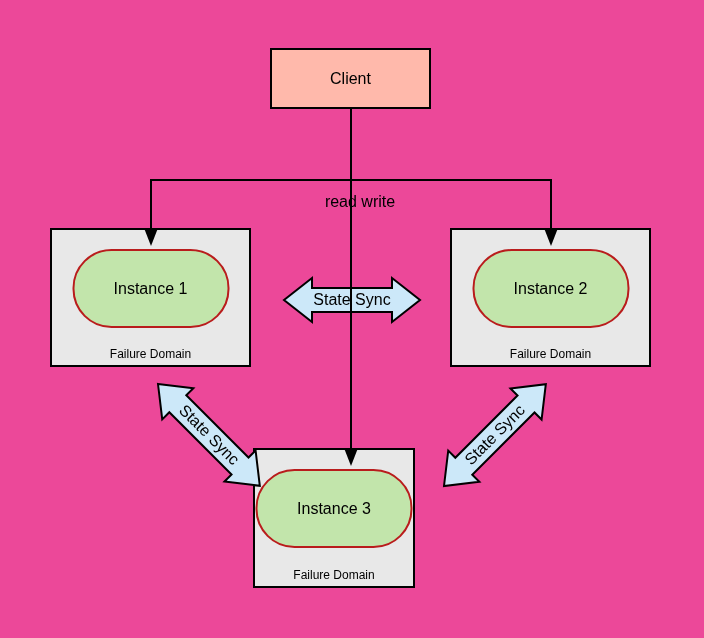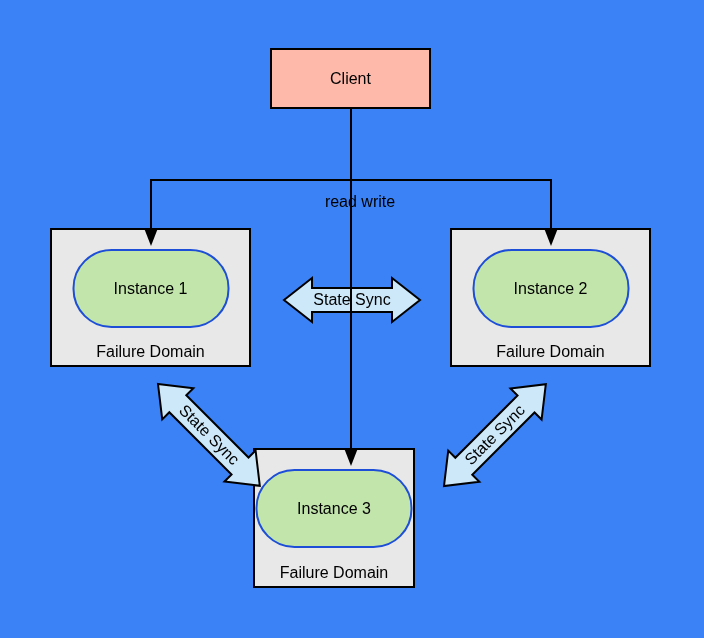--- a/index.html
+++ b/index.html
@@ -1,44 +1,44 @@
 <!DOCTYPE html>
 <html><head>
 <meta charset="utf-8">
 <style>
   html,body { margin:0; padding:0; background:#ffffff; }
   .canvas {
-    position:relative; width:704px; height:638px; background:#3b82f6;
+    position:relative; width:704px; height:638px; background:#ec4899;
     font-family:"Liberation Sans", sans-serif; color:#000; overflow:hidden;
   }
   .canvas * { box-sizing:border-box; }
 
   .node {
     position:absolute; border:2px solid #000;
     display:flex; align-items:center; justify-content:center;
   }
   .client {
     left:270px; top:48px; width:161px; height:61px;
     background:#ffb9ab; z-index:3; font-size:16px;
   }
   .domain {
     position:absolute; background:#e8e8e8; border:2px solid #000; z-index:1;
   }
   .domain-1 { left:50px;  top:228px; width:201px; height:139px; }
   .domain-2 { left:450px; top:228px; width:201px; height:139px;padding-left:12px; }
   .domain-3 { left:253px; top:448px; width:162px; height:140px; }
   .instance {
     position:absolute; left:50%; transform:translateX(-50%); top:19px;
-    width:157px; height:79px; background:#c2e5ab; border:2px solid #1d4ed8;
+    width:157px; height:79px; background:#c2e5ab; border:2px solid #b91c1c;
     border-radius:39px; display:flex; align-items:center; justify-content:center;
     font-size:16px;
   }
   .domain-label {
     position:absolute; bottom:4px; left:0; width:100%;
-    text-align:center; font-size:16px;
+    text-align:center; font-size:12px;
   }
   .overlay {
     position:absolute; left:0; top:0; width:704px; height:638px; z-index:2;
   }
   .edge-label {
     position:absolute; z-index:4; font-size:16px; white-space:nowrap;
     transform:translate(-50%,-50%);
   }
   .edge-label.rot-ccw { transform:translate(-50%,-50%) rotate(-45deg); }
   .edge-label.rot-cw  { transform:translate(-50%,-50%) rotate(45deg); }

